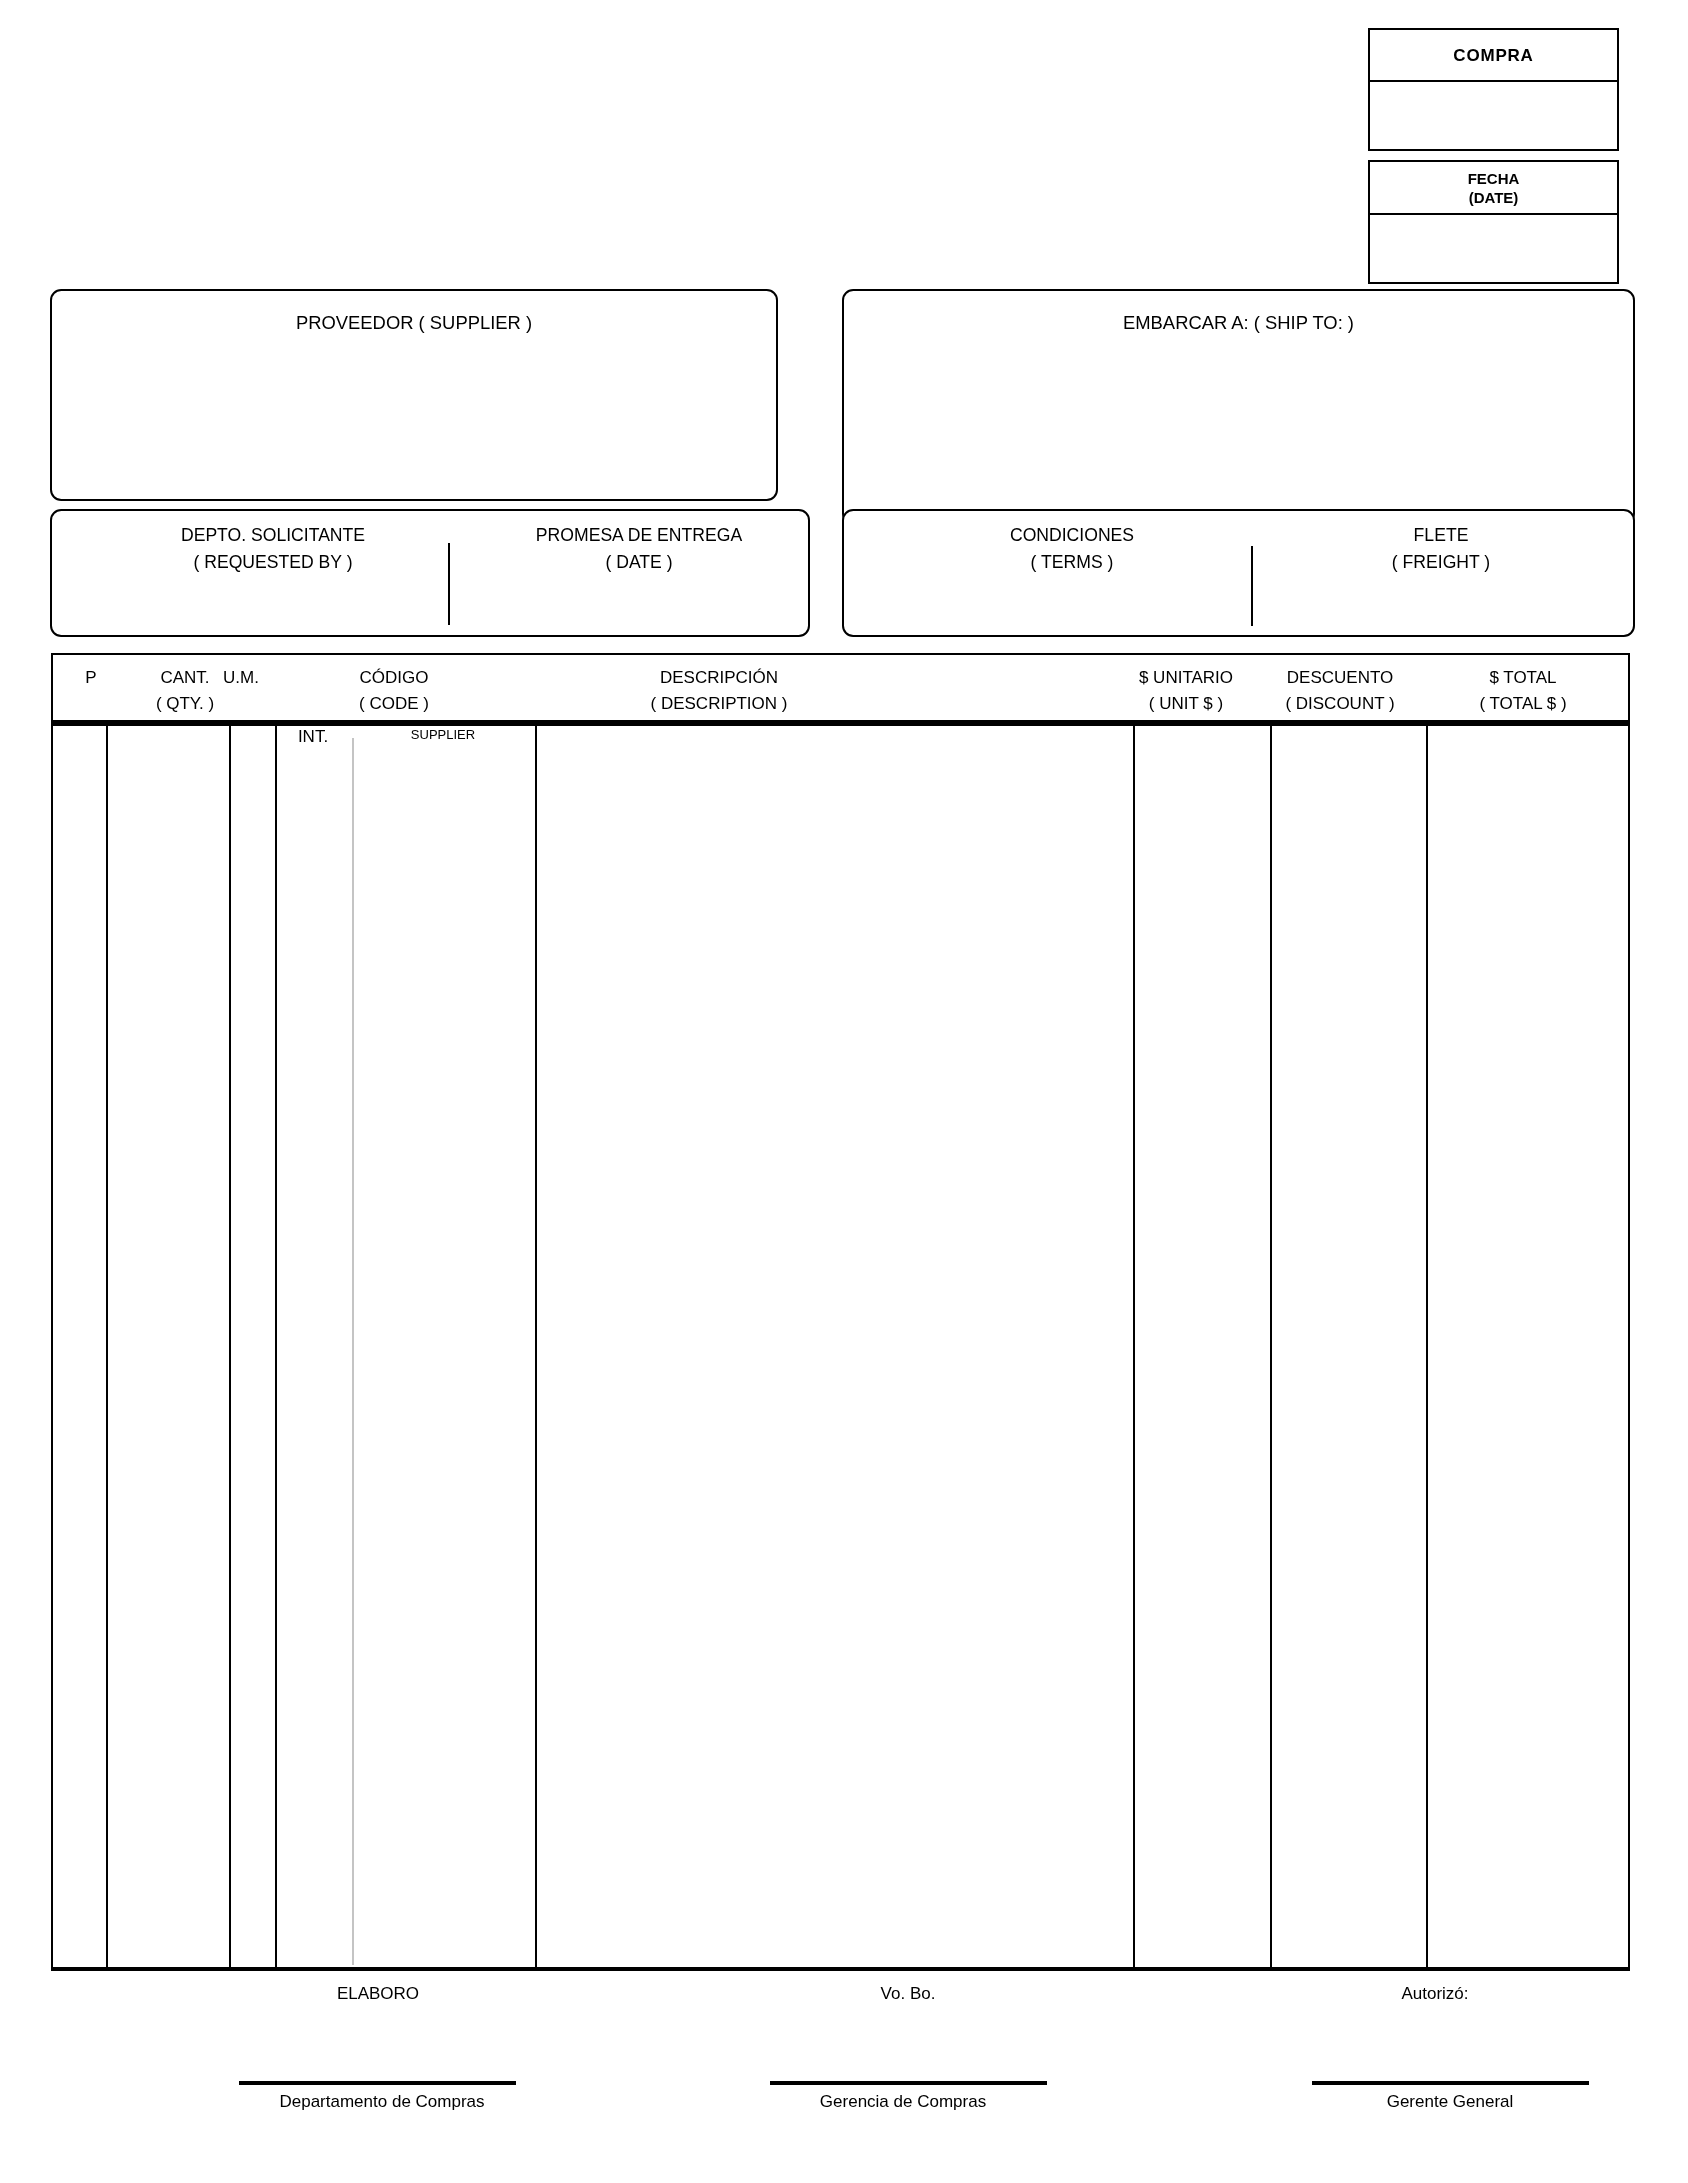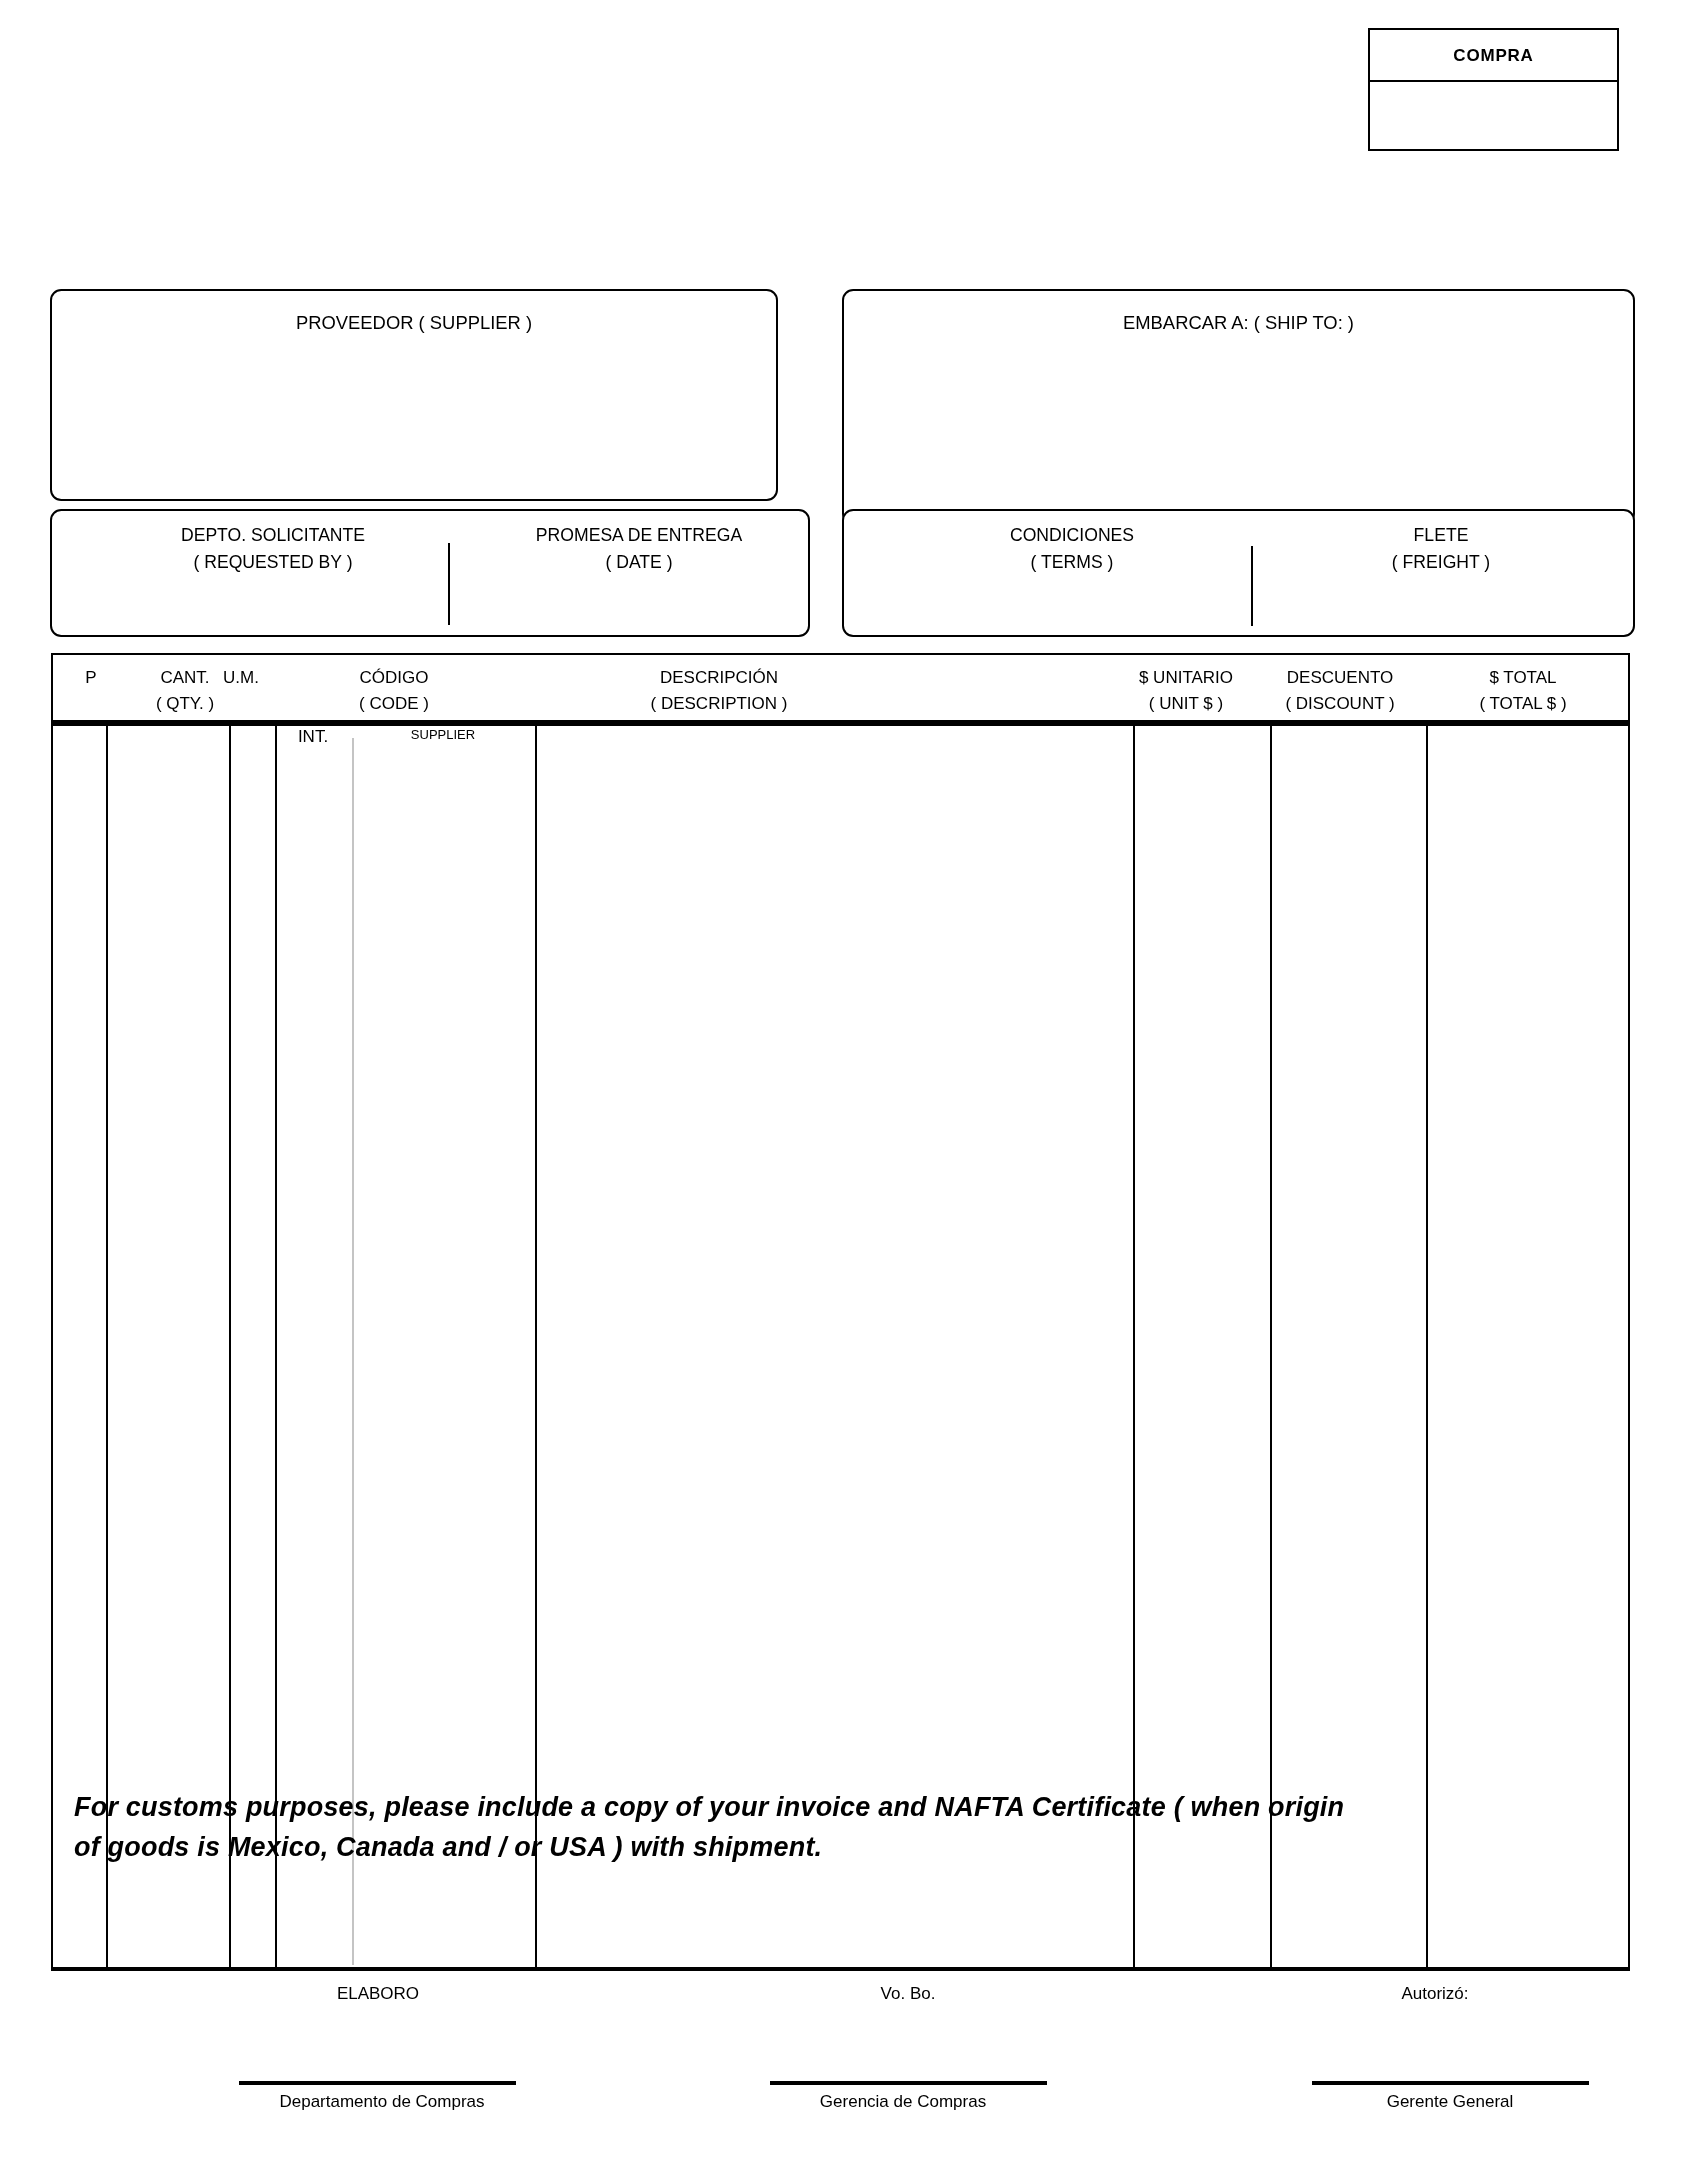--- a/index.html
+++ b/index.html
@@ -39,20 +39,28 @@
 <div class="page">
 
   <div class="smudge" style="left:1409px;top:35px;width:82px;height:9.6px;"></div>
 
   <div class="box rounded-sm" style="left:1368px;top:28px;width:251px;height:123px;">
     <div class="lbl bold" style="left:50%;top:16px;font-size:17px;letter-spacing:0.8px;">COMPRA</div>
     <div class="divider-h" style="top:50px;"></div>
     <div class="fill-area" style="top:53px;bottom:0;"></div>
   </div>
 
+  <div class="box rounded-sm" style="left:1368px;top:160px;width:251px;height:124px;">
+    <div class="lbl bold" style="left:50%;top:7.2px;font-size:15px;line-height:19px;">
+      <span>FECHA</span><br>
+      <span>(DATE)</span>
+    </div>
+    <div class="divider-h" style="top:51px;"></div>
+    <div class="fill-area" style="top:54px;bottom:0;"></div>
+  </div>
 
   <div class="box rounded" style="left:50px;top:289px;width:728px;height:212px;">
     <div class="lbl" style="left:50%;top:21px;font-size:18.4px;">PROVEEDOR  ( SUPPLIER )</div>
     <div class="fill-area" style="top:48px;bottom:0;"></div>
   </div>
 
   <div class="box rounded" style="left:842px;top:289px;width:793px;height:236px;">
     <div class="lbl" style="left:50%;top:21px;font-size:18.4px;">EMBARCAR A:  ( SHIP TO: )</div>
     <div class="fill-area" style="top:48px;bottom:0;"></div>
   </div>
@@ -127,21 +135,20 @@
     <div class="vline" style="left:482px;"></div>
     <div class="vline" style="left:1080px;"></div>
     <div class="vline" style="left:1217px;"></div>
     <div class="vline" style="left:1373px;"></div>
 
     <div class="lbl" style="left:260px;top:72px;font-size:17px;">INT.</div>
     <div class="lbl" style="left:390px;top:72px;font-size:13px;">SUPPLIER</div>
 
     <div style="position:absolute;left:0;top:104px;right:0;bottom:0;"></div>
 
-    <div class="note" style="left:21px;top:1132px;width:1282px;">For customs purposes, please include a copy of your invoice and NAFTA Certificate ( when origin of goods is Mexico, Canada and / or USA ) with shipment.</div>
   </div>
 
   <div class="footer-lbl" style="left:378px;top:1984px;">ELABORO</div>
   <div class="footer-lbl" style="left:908px;top:1984px;">Vo. Bo.</div>
   <div class="footer-lbl" style="left:1435px;top:1984px;">Autorizó:</div>
 
   <div class="sig-line" style="left:239px;top:2081px;width:277px;"></div>
   <div class="sig-lbl" style="left:382px;top:2092px;">Departamento de Compras</div>
 
   <div class="sig-line" style="left:770px;top:2081px;width:277px;"></div>

